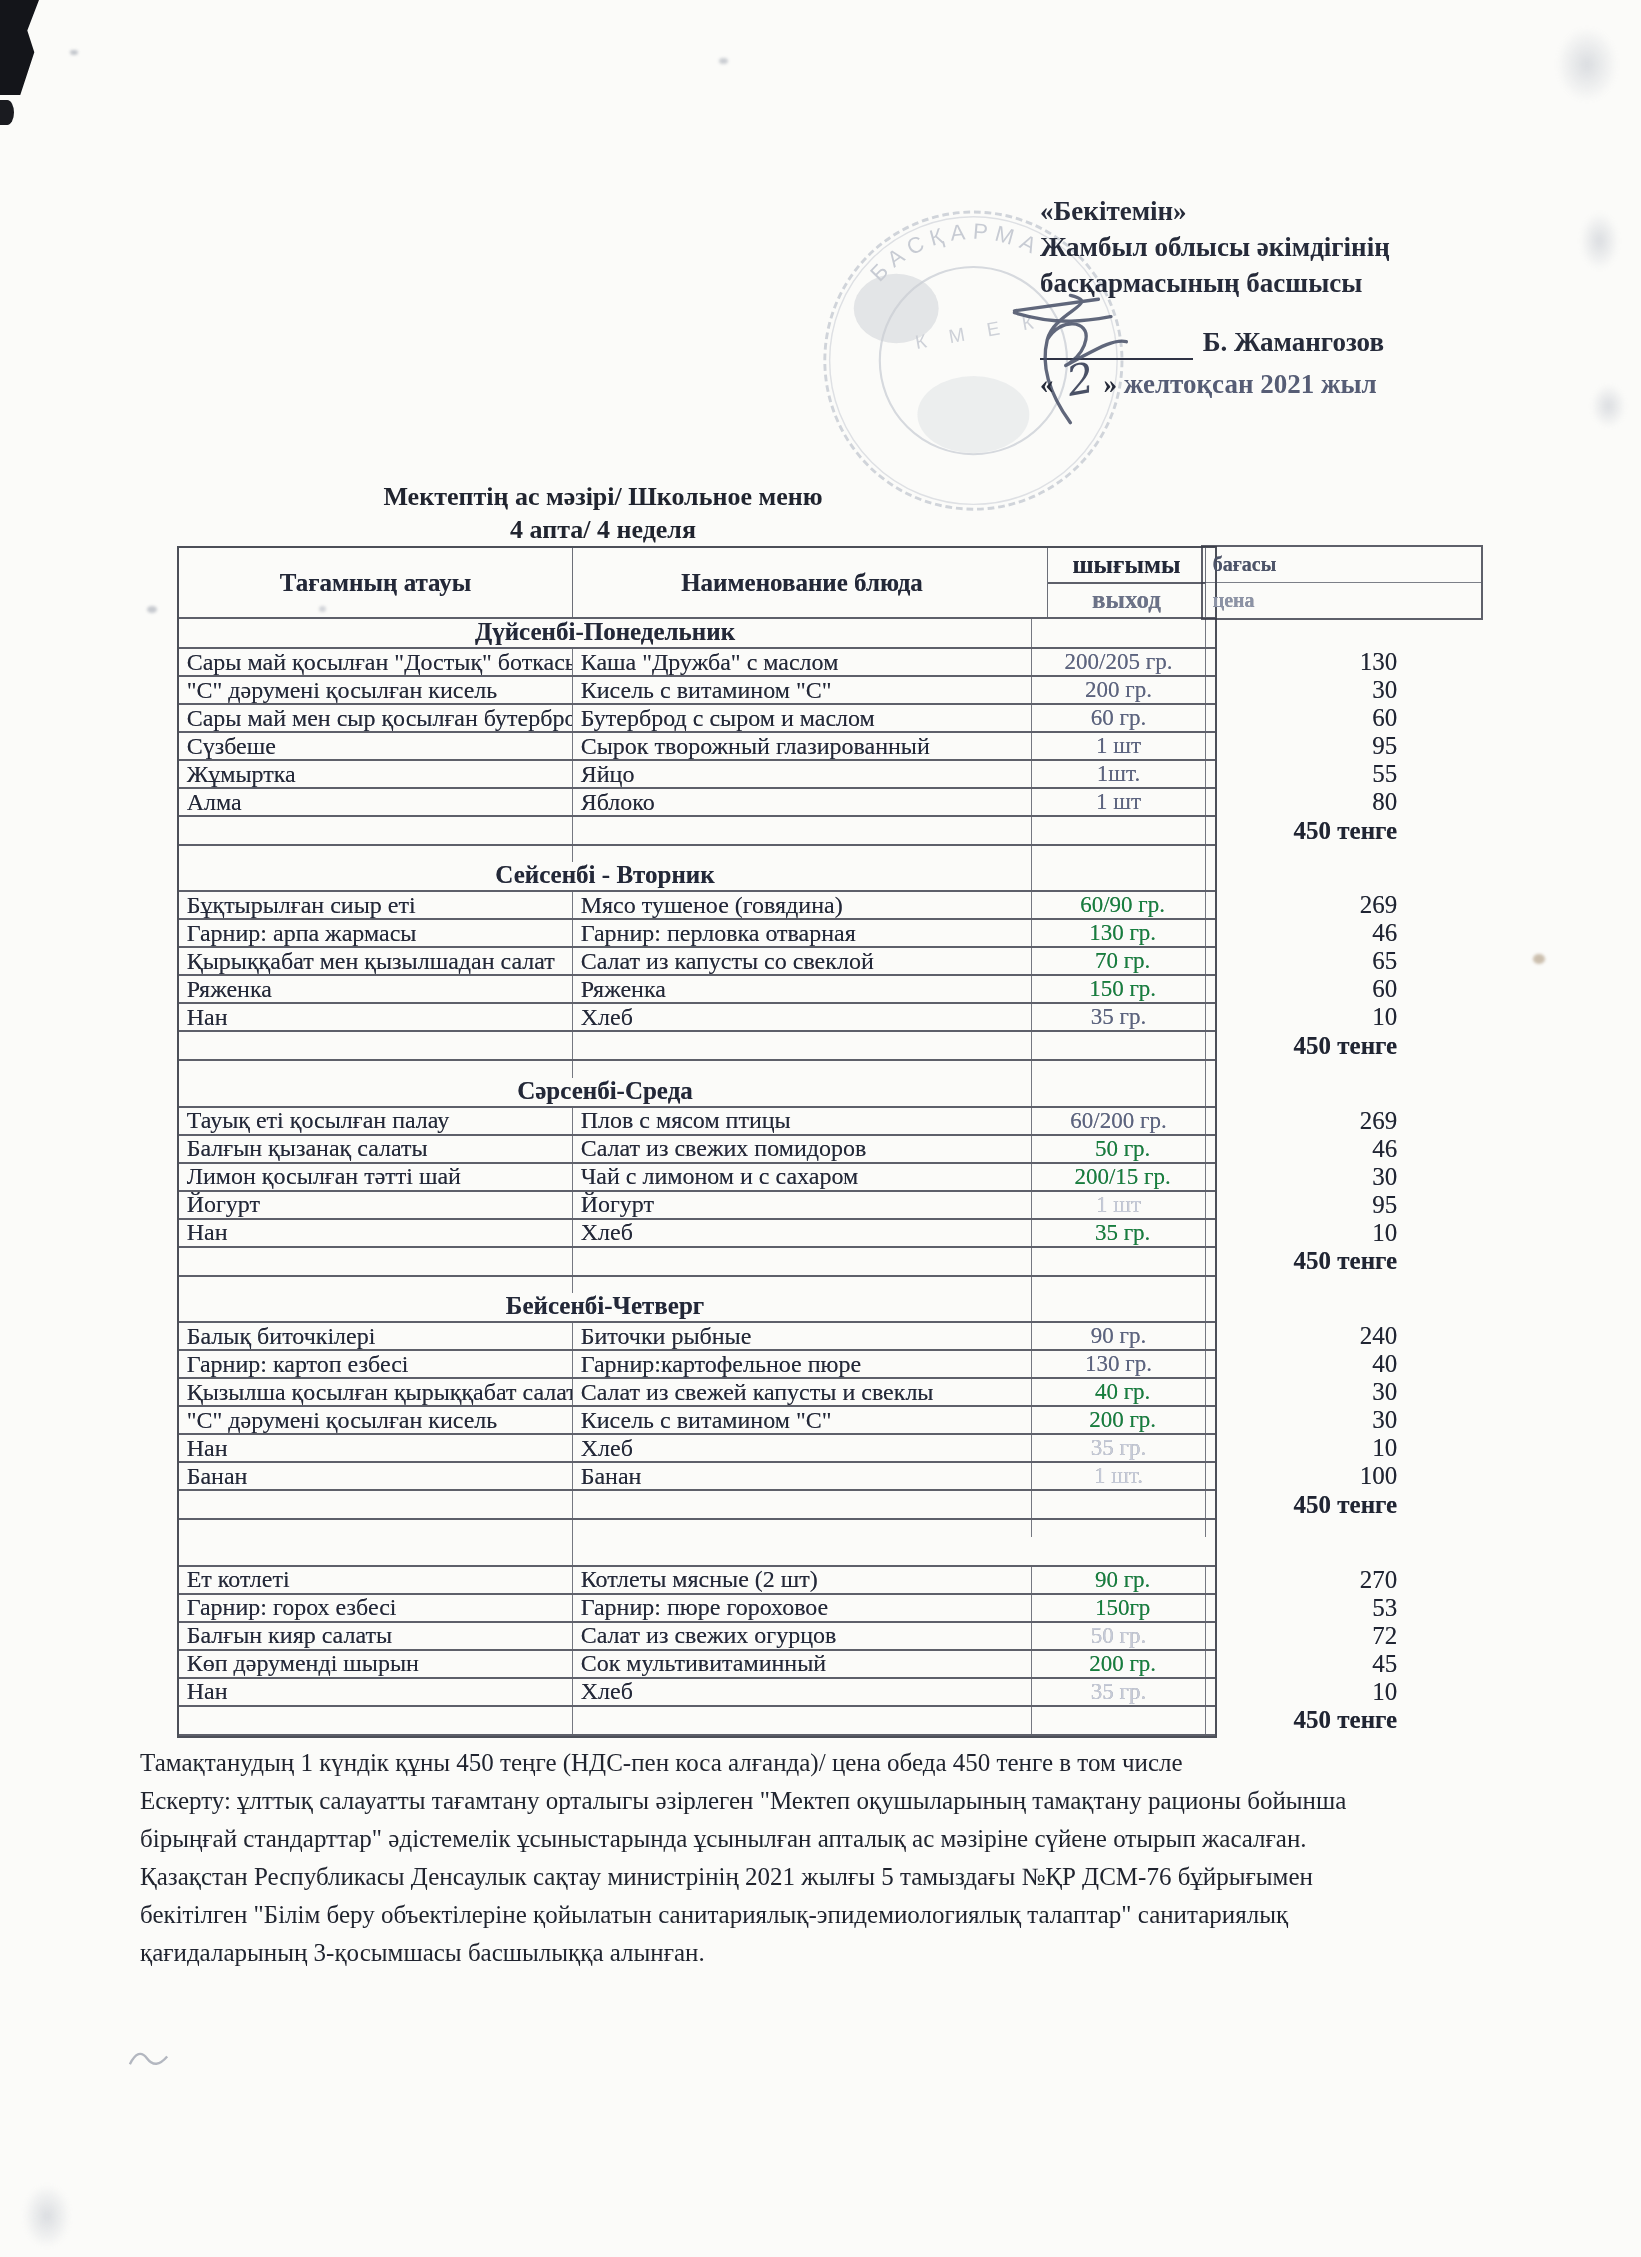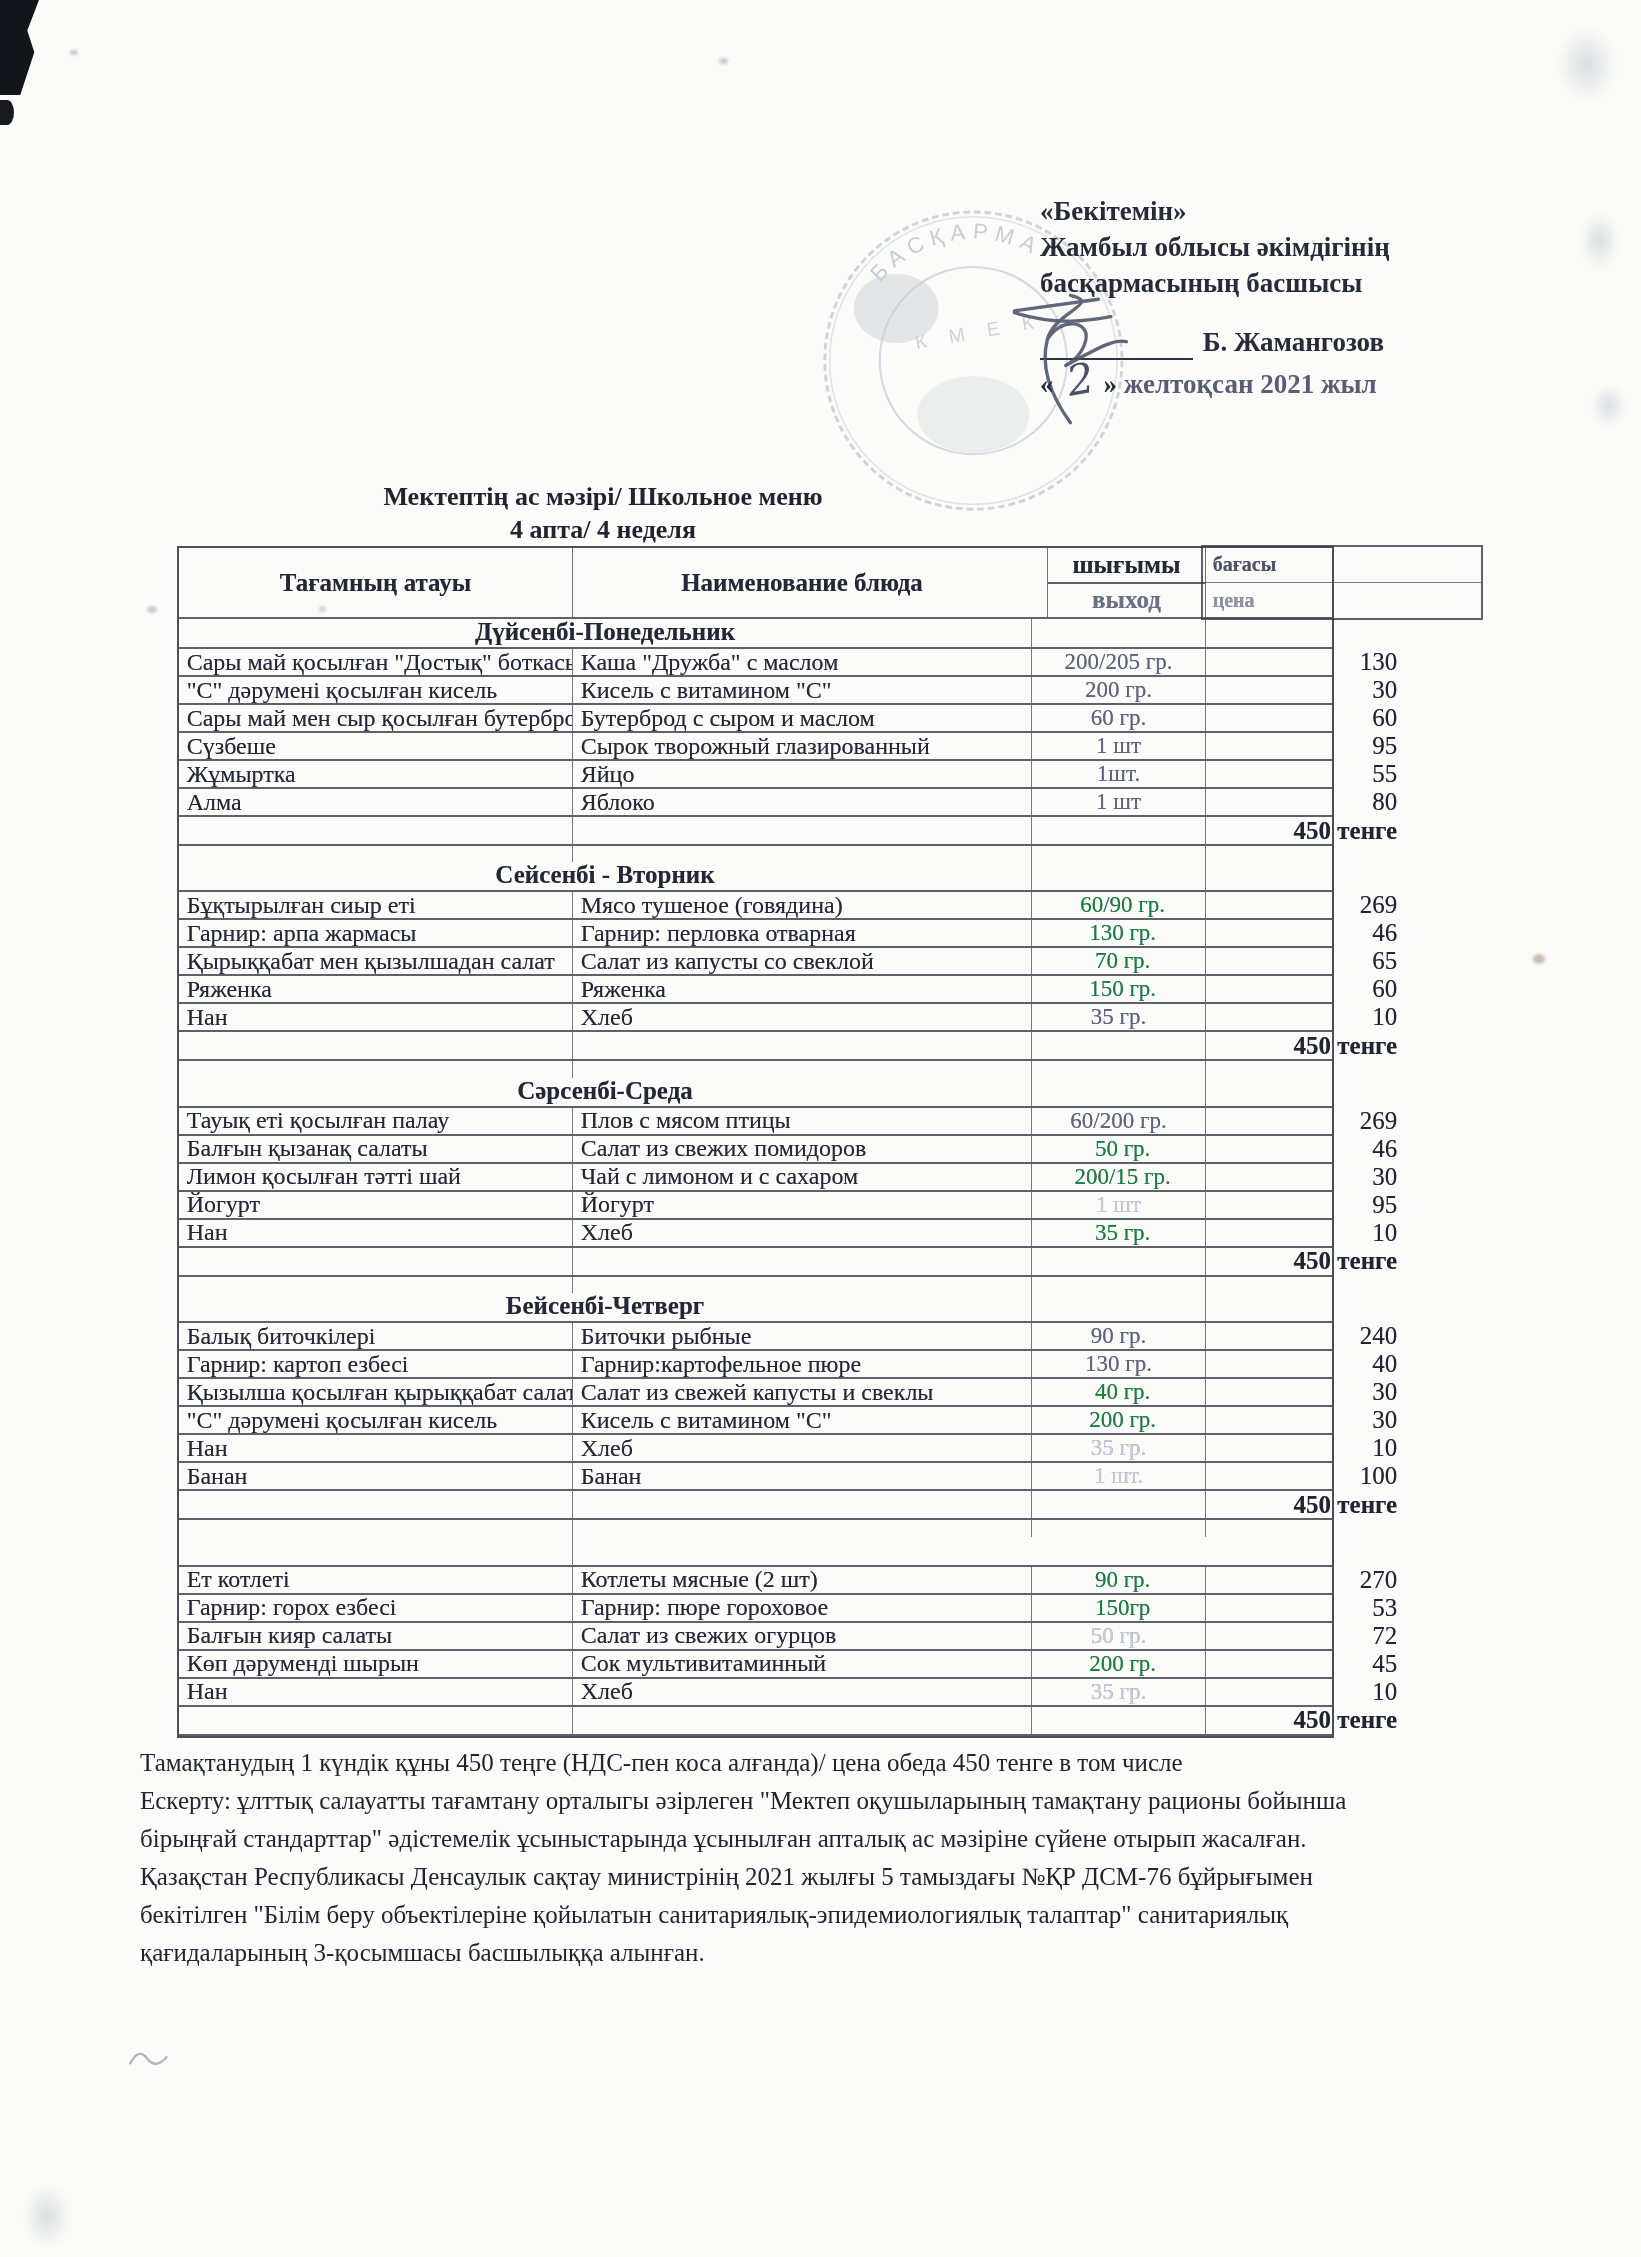--- a/index.html
+++ b/index.html
@@ -23,21 +23,21 @@
   .sig-line{display:inline-block;width:153px;border-bottom:2.9px solid #2e3345;margin-right:9.7px;height:25px;}
   .sig-svg{position:absolute;left:-43px;top:85px;pointer-events:none;}
   .date-row{margin-top:5.8px;position:relative;}
   .hand2{position:absolute;left:27px;top:-3.9px;font-size:42px;font-style:italic;color:#4a5166;transform:rotate(-10deg);font-family:"DejaVu Serif",serif;font-weight:400;}
   .date-open{margin-right:50px;}
   .date-rest{color:#565d75;}
   
   .doc-title{position:absolute;left:177px;top:480px;width:852px;text-align:center;font-weight:bold;font-size:26px;line-height:33px;color:#20242f;}
   
   .menu-table{
-    position:absolute;left:177px;top:546px;width:1157px;
+    position:absolute;left:177px;top:546px;width:1040px;
     border:2.4px solid rgba(45,48,60,.85);box-sizing:border-box;
     text-shadow:0 0 0.5px rgba(32,36,52,.5);
     text-align:right;
   }
   .thead{display:grid;grid-template-columns:393px 459px 174px 192px;height:71px;border-bottom:2.9px double rgba(55,58,70,.8);box-sizing:border-box;}
   .thead .hc{display:flex;align-items:center;justify-content:center;font-weight:bold;font-size:25px;}
   .thead .hc+ .hc{border-left:1.9px solid rgba(60,64,78,.75);}
   .h3{flex-direction:column;justify-content:stretch;padding:0;margin-left:16px;}
   .h3 > div{flex:1;display:flex;align-items:center;justify-content:center;width:100%;box-sizing:border-box;}
   .h3 > div:first-child{border-bottom:2.4px solid rgba(55,58,70,.8);}

